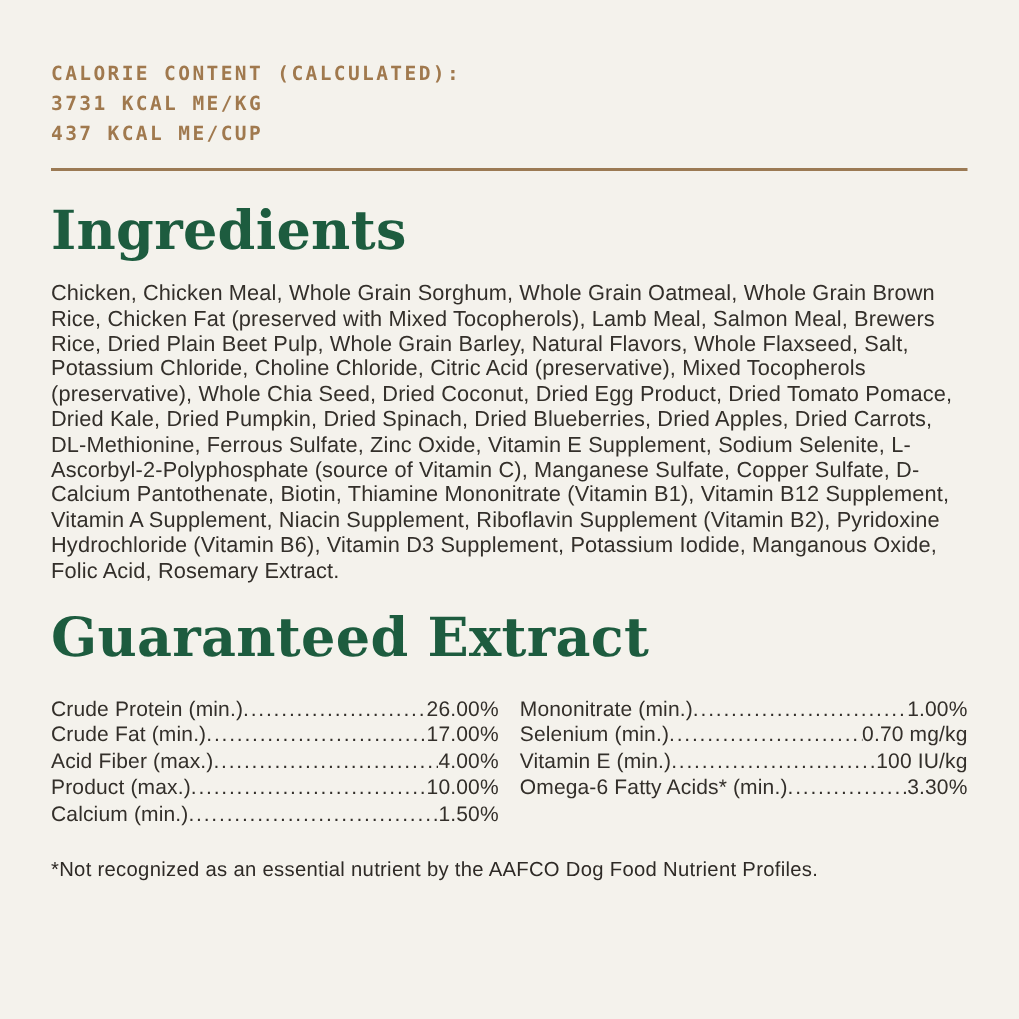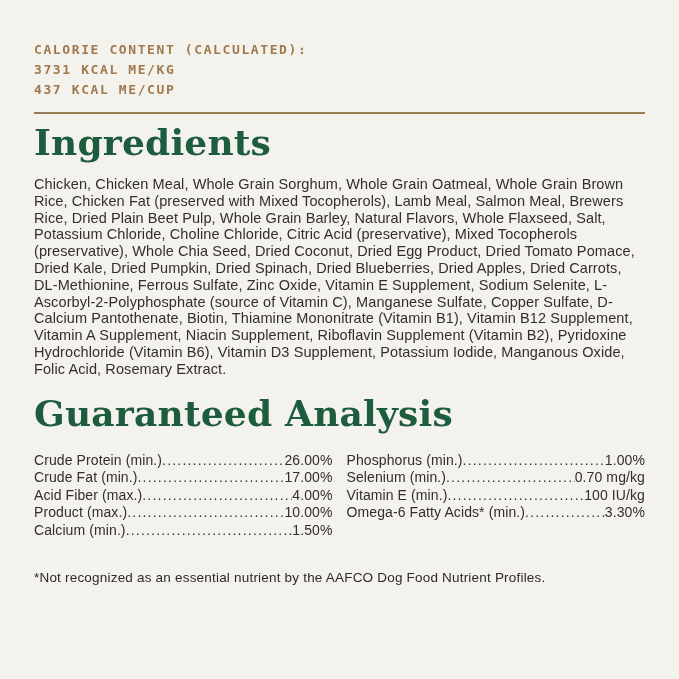--- a/index.html
+++ b/index.html
@@ -35,21 +35,21 @@
 
   
   .section-title {
     font-family: "DejaVu Serif", serif;
     font-weight: 700;
     font-size: 36px;
     line-height: 38px;
     color: #1d5c3f;
     letter-spacing: 0.2px;
   }
-  .section-title.ingredients { margin-top: 9px; }
+  .section-title.ingredients { margin-top: 21px; }
   .section-title.analysis { margin-top: 16px; }
 
   
   .ingredients-text {
     margin-top: 15px;
     font-size: 14.5px;
     line-height: 16.8px;
     letter-spacing: 0.1px;
     color: #332f2a;
     max-width: 611px;
@@ -82,21 +82,21 @@
     white-space: nowrap;
   }
   .dot-leader::after {
     content: "..........................................................................";
     letter-spacing: 1.2px;
   }
   .analysis-value { flex: 0 0 auto; }
 
   
   .footnote {
-    margin-top: 30px;
+    margin-top: 20px;
     font-size: 13.5px;
     letter-spacing: 0.2px;
     color: #2e2a26;
   }
 </style>
 </head>
 <body>
 
 <main class="label-sheet">
 
@@ -105,21 +105,21 @@
     <div>3731 KCAL ME/KG</div>
     <div>437 KCAL ME/CUP</div>
   </section>
 
   <hr class="divider">
 
   <h1 class="section-title ingredients">Ingredients</h1>
 
   <p class="ingredients-text">Chicken, Chicken Meal, Whole Grain Sorghum, Whole Grain Oatmeal, Whole Grain Brown Rice, Chicken Fat (preserved with Mixed Tocopherols), Lamb Meal, Salmon Meal, Brewers Rice, Dried Plain Beet Pulp, Whole Grain Barley, Natural Flavors, Whole Flaxseed, Salt, Potassium Chloride, Choline Chloride, Citric Acid (preservative), Mixed Tocopherols (preservative), Whole Chia Seed, Dried Coconut, Dried Egg Product, Dried Tomato Pomace, Dried Kale, Dried Pumpkin, Dried Spinach, Dried Blueberries, Dried Apples, Dried Carrots, DL-Methionine, Ferrous Sulfate, Zinc Oxide, Vitamin E Supplement, Sodium Selenite, L-Ascorbyl-2-Polyphosphate (source of Vitamin C), Manganese Sulfate, Copper Sulfate, D-Calcium Pantothenate, Biotin, Thiamine Mononitrate (Vitamin B1), Vitamin B12 Supplement, Vitamin A Supplement, Niacin Supplement, Riboflavin Supplement (Vitamin B2), Pyridoxine Hydrochloride (Vitamin B6), Vitamin D3 Supplement, Potassium Iodide, Manganous Oxide, Folic Acid, Rosemary Extract.</p>
 
-  <h1 class="section-title analysis">Guaranteed Analysis</h1>
+  <h1 class="section-title analysis">Guaranteed Extract</h1>
 
   <div class="analysis-table">
 
     <div class="analysis-col">
       <div class="analysis-row">
         <span class="analysis-label">Crude Protein (min.)</span>
         <span class="dot-leader"></span>
         <span class="analysis-value">26.00%</span>
       </div>
       <div class="analysis-row">
@@ -139,21 +139,21 @@
       </div>
       <div class="analysis-row">
         <span class="analysis-label">Calcium (min.)</span>
         <span class="dot-leader"></span>
         <span class="analysis-value">1.50%</span>
       </div>
     </div>
 
     <div class="analysis-col">
       <div class="analysis-row">
-        <span class="analysis-label">Phosphorus (min.)</span>
+        <span class="analysis-label">Mononitrate (min.)</span>
         <span class="dot-leader"></span>
         <span class="analysis-value">1.00%</span>
       </div>
       <div class="analysis-row">
         <span class="analysis-label">Selenium (min.)</span>
         <span class="dot-leader"></span>
         <span class="analysis-value">0.70 mg/kg</span>
       </div>
       <div class="analysis-row">
         <span class="analysis-label">Vitamin E (min.)</span>

